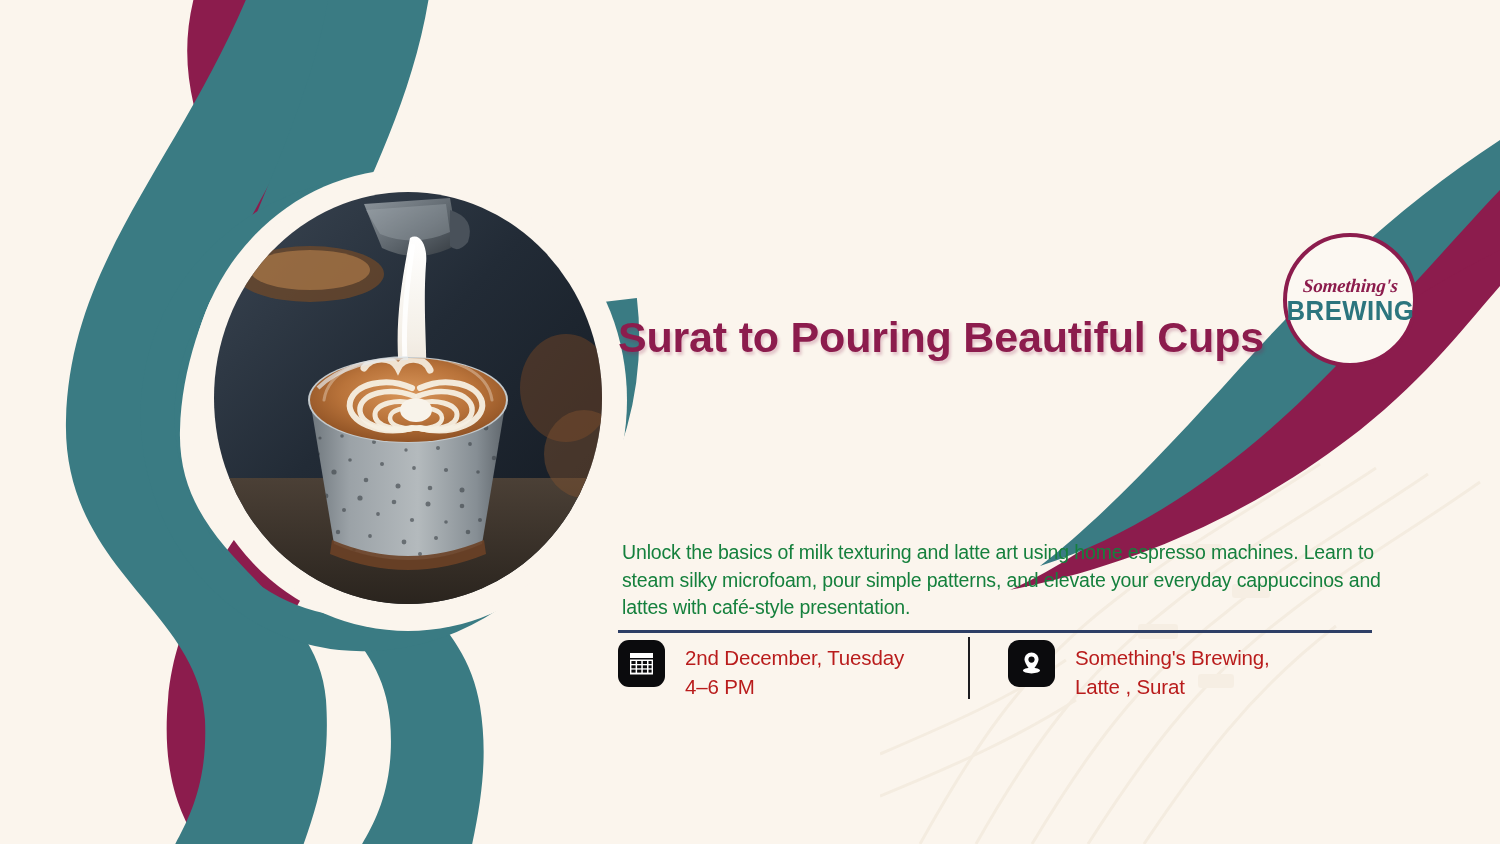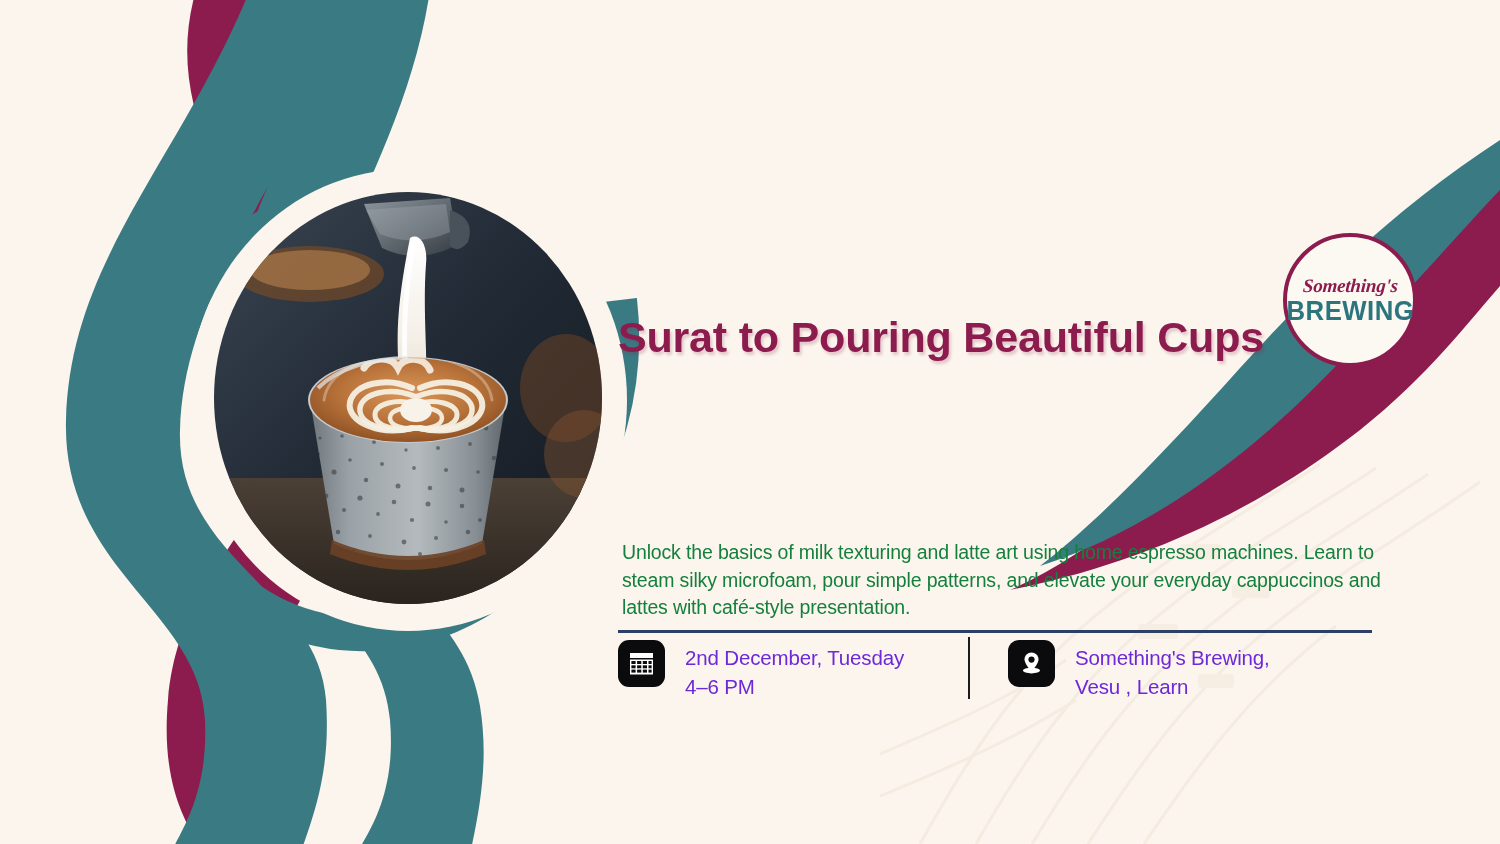--- a/index.html
+++ b/index.html
@@ -90,21 +90,21 @@
   .infos{position:absolute;left:0;top:640px;width:790px;height:80px;}
   .info{position:absolute;top:0;display:flex;align-items:flex-start;gap:20px;}
   .info.date{left:0;}
   .info.place{left:390px;}
   .ico{
     width:47px;height:47px;border-radius:11px;background:#0B0B0D;
     flex:0 0 47px;display:flex;align-items:center;justify-content:center;
   }
   .ico svg{display:block;}
   .info-text{
-    font-size:20.5px;line-height:1.42;color:#6d28d9;letter-spacing:-.15px;
+    font-size:20.5px;line-height:1.42;color:#b91c1c;letter-spacing:-.15px;
     padding-top:3px;white-space:pre-line;
   }
 </style>
 </head>
 <body>
 
 <div class="poster">
 
   <svg class="deco" viewBox="0 0 1500 844" preserveAspectRatio="none">
 
@@ -363,19 +363,19 @@
       <div class="info place">
         <span class="ico">
           <svg width="27" height="27" viewBox="0 0 27 27">
             <path d="M13.5,2.6 C9.6,2.6 6.5,5.7 6.5,9.6 C6.5,14.2 13.5,21.4 13.5,21.4 C13.5,21.4 20.5,14.2 20.5,9.6 C20.5,5.7 17.4,2.6 13.5,2.6 Z" fill="#FFFFFF"></path>
             <circle cx="13.5" cy="9.6" r="3.1" fill="#0B0B0D"></circle>
             <ellipse cx="13.5" cy="20.6" rx="8.6" ry="2.8" fill="#FFFFFF"></ellipse>
             <path d="M10.6,18.6 L13.5,22.4 L16.4,18.6 Z" fill="#0B0B0D" opacity=".0"></path>
           </svg>
         </span>
         <span class="info-text">Something's Brewing,
-Vesu , Learn</span>
+Latte , Surat</span>
       </div>
 
     </div>
   </div>
 
 </div>
 
 </body></html>

